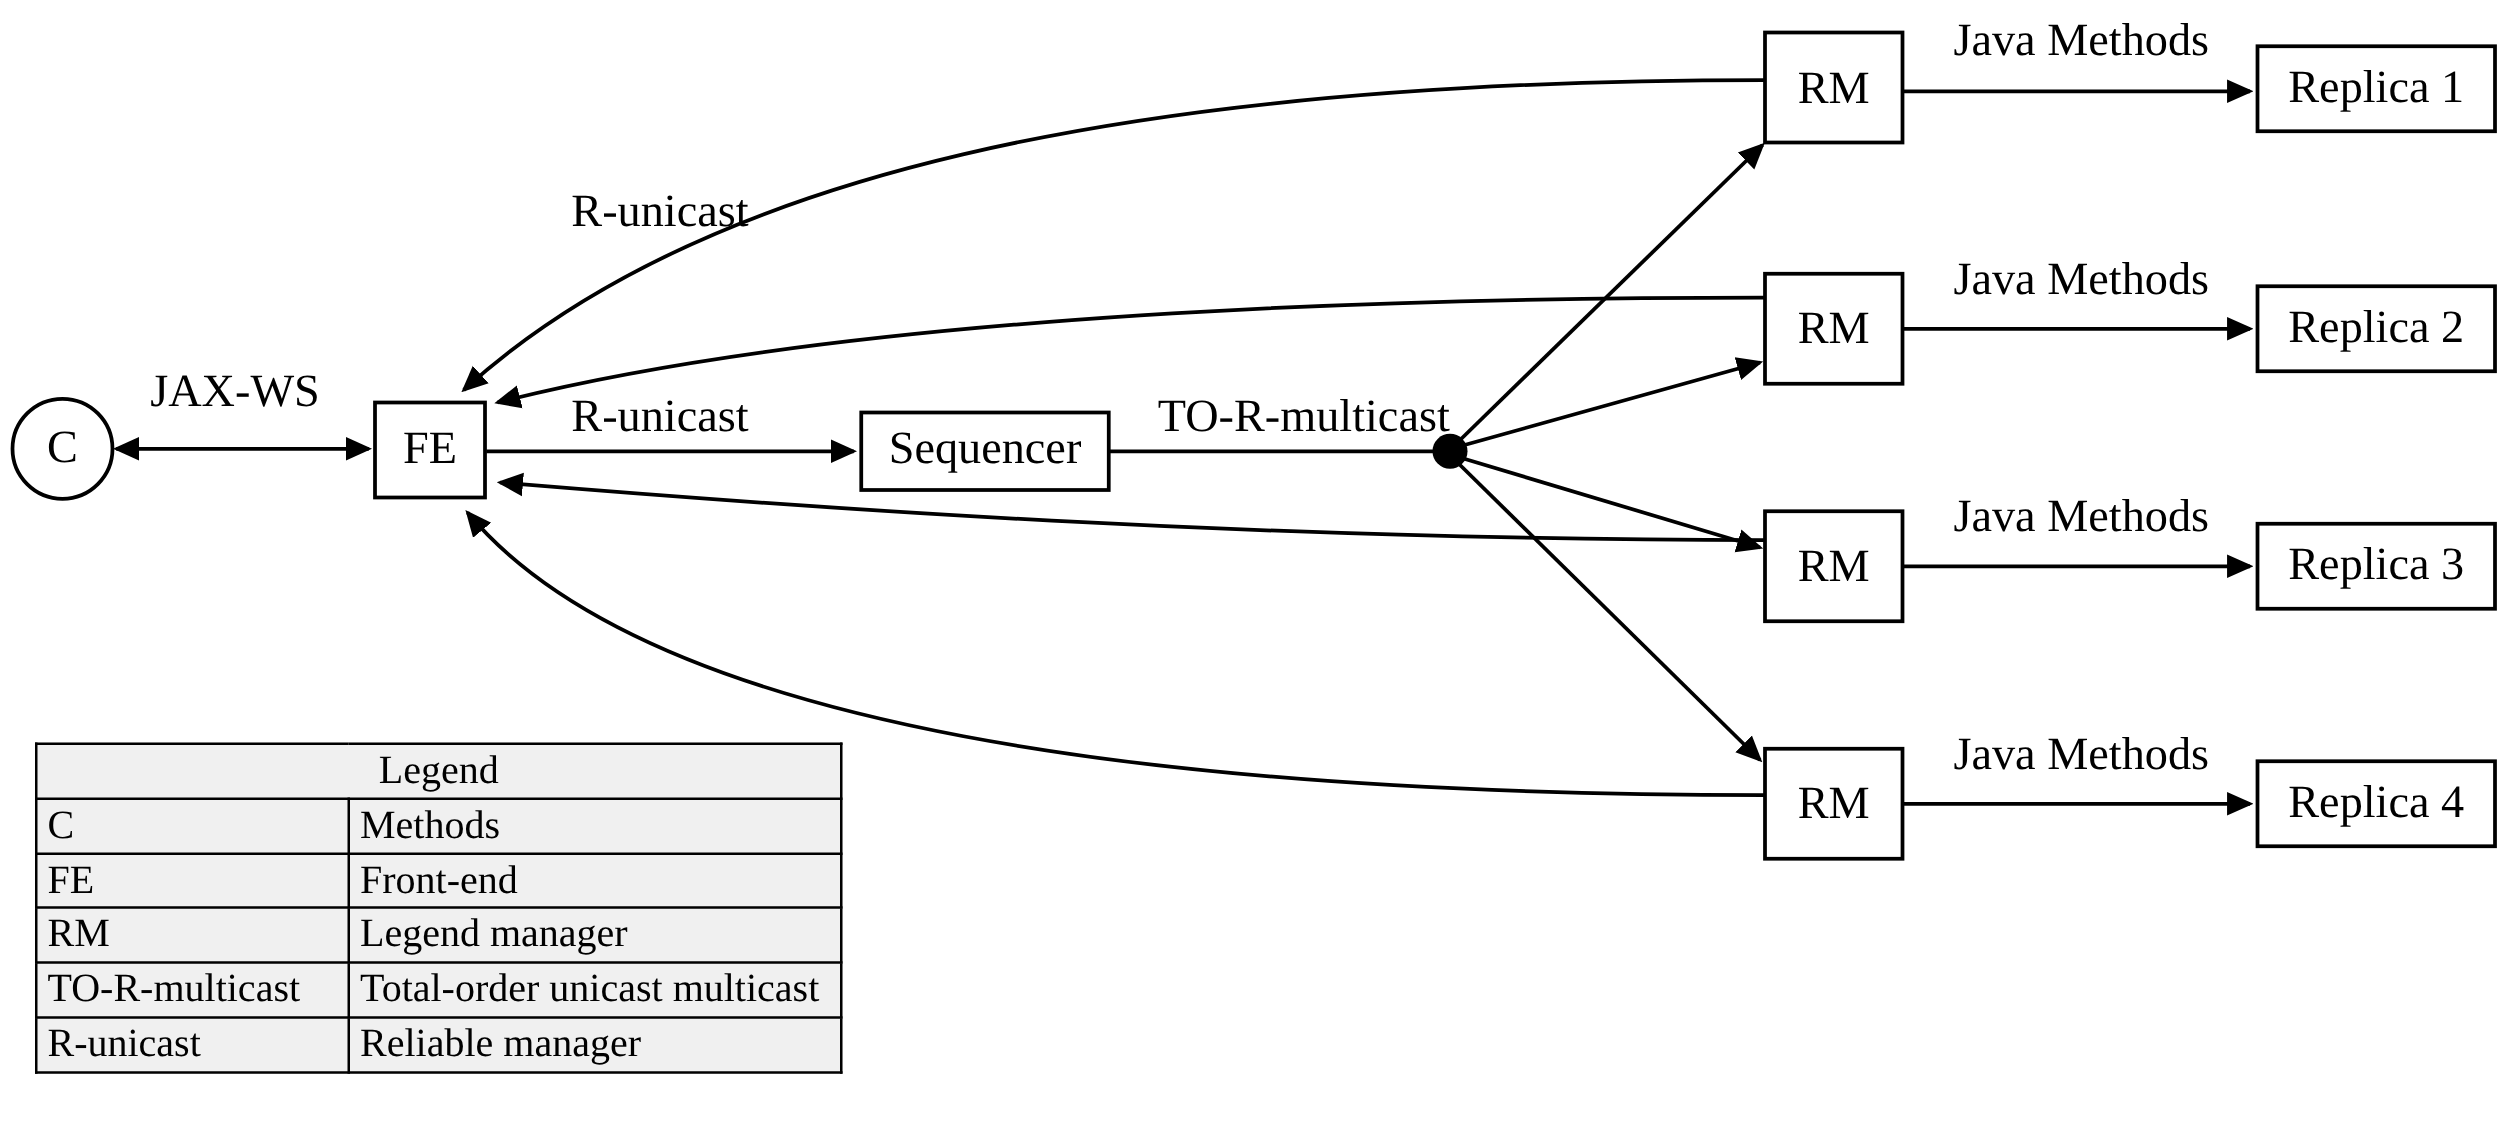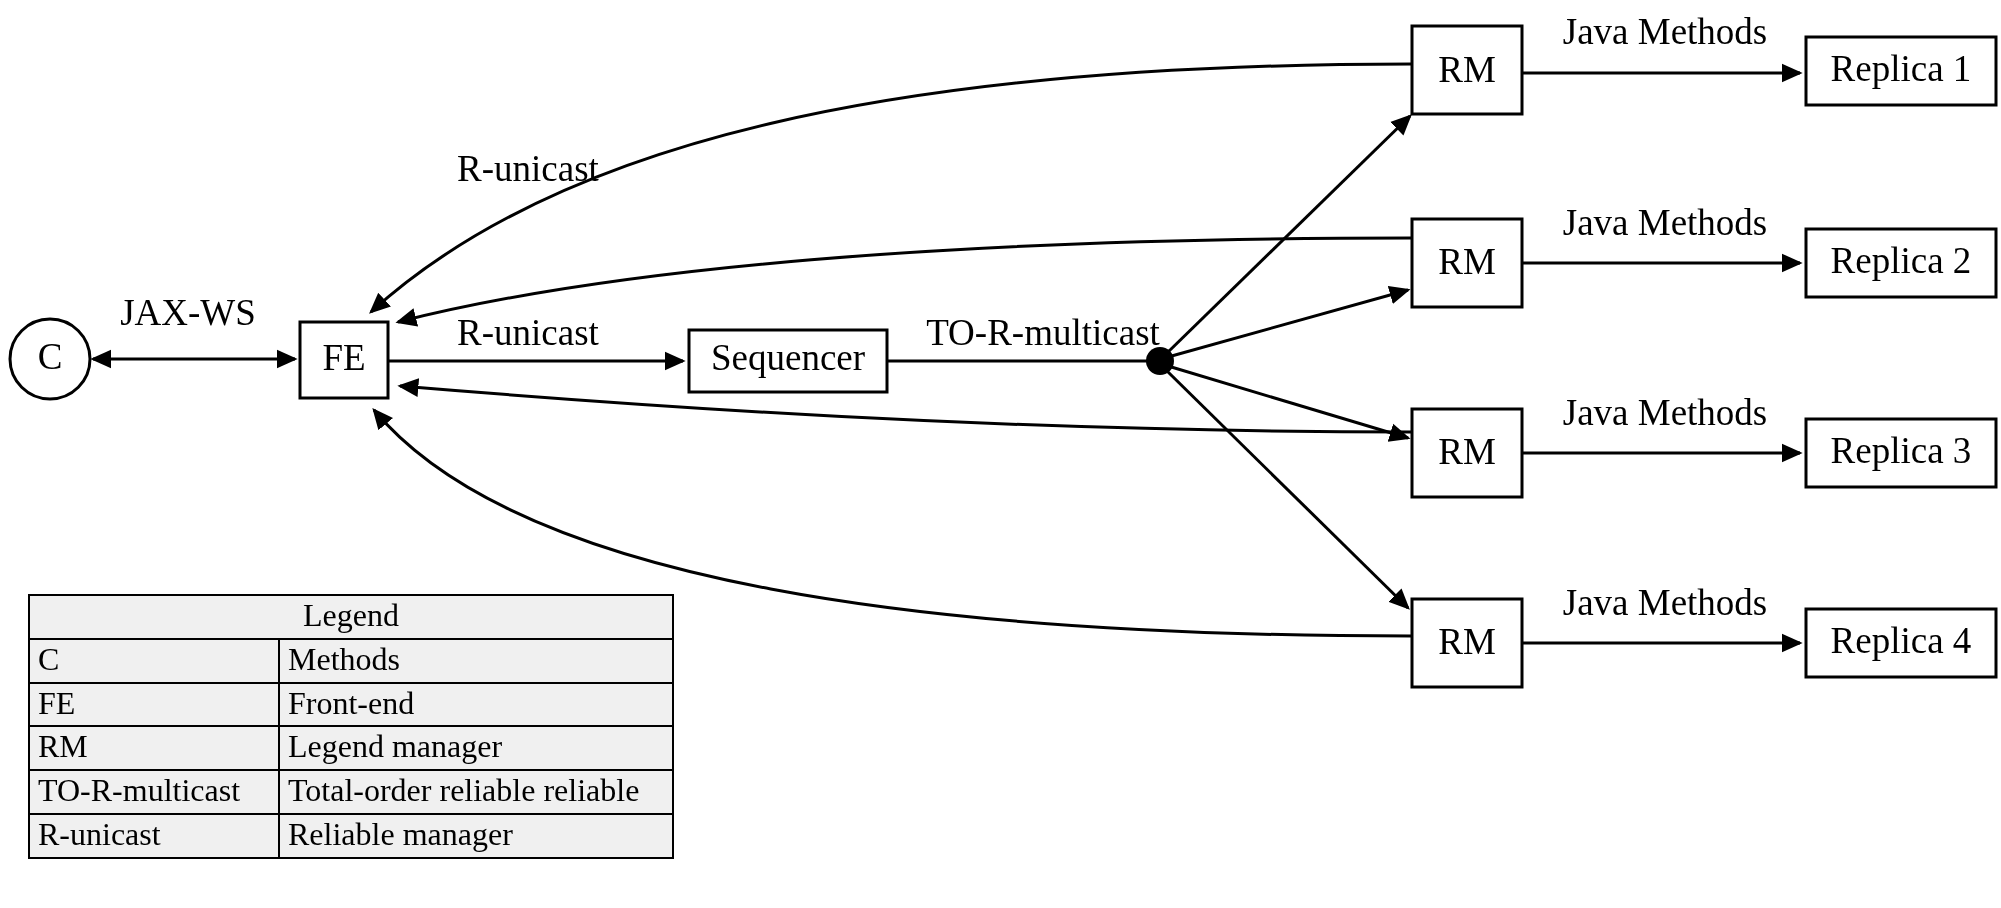--- a/index.html
+++ b/index.html
@@ -183,21 +183,21 @@
       <tr>
         <td class="legend-key">FE</td>
         <td class="legend-value">Front-end</td>
       </tr>
       <tr>
         <td class="legend-key">RM</td>
         <td class="legend-value">Legend manager</td>
       </tr>
       <tr>
         <td class="legend-key">TO-R-multicast</td>
-        <td class="legend-value">Total-order reliable reliable</td>
+        <td class="legend-value">Total-order unicast multicast</td>
       </tr>
       <tr>
         <td class="legend-key">R-unicast</td>
         <td class="legend-value">Reliable manager</td>
       </tr>
     </tbody>
   </table>
 
 </div>
 

